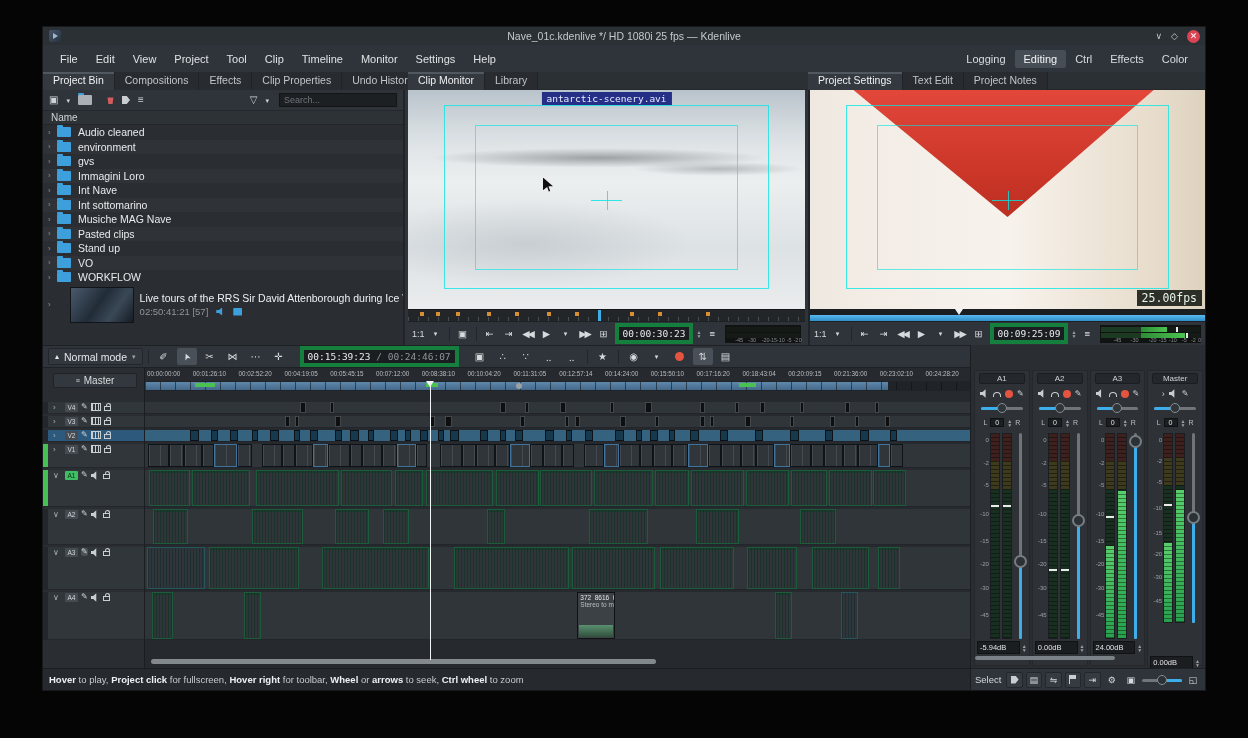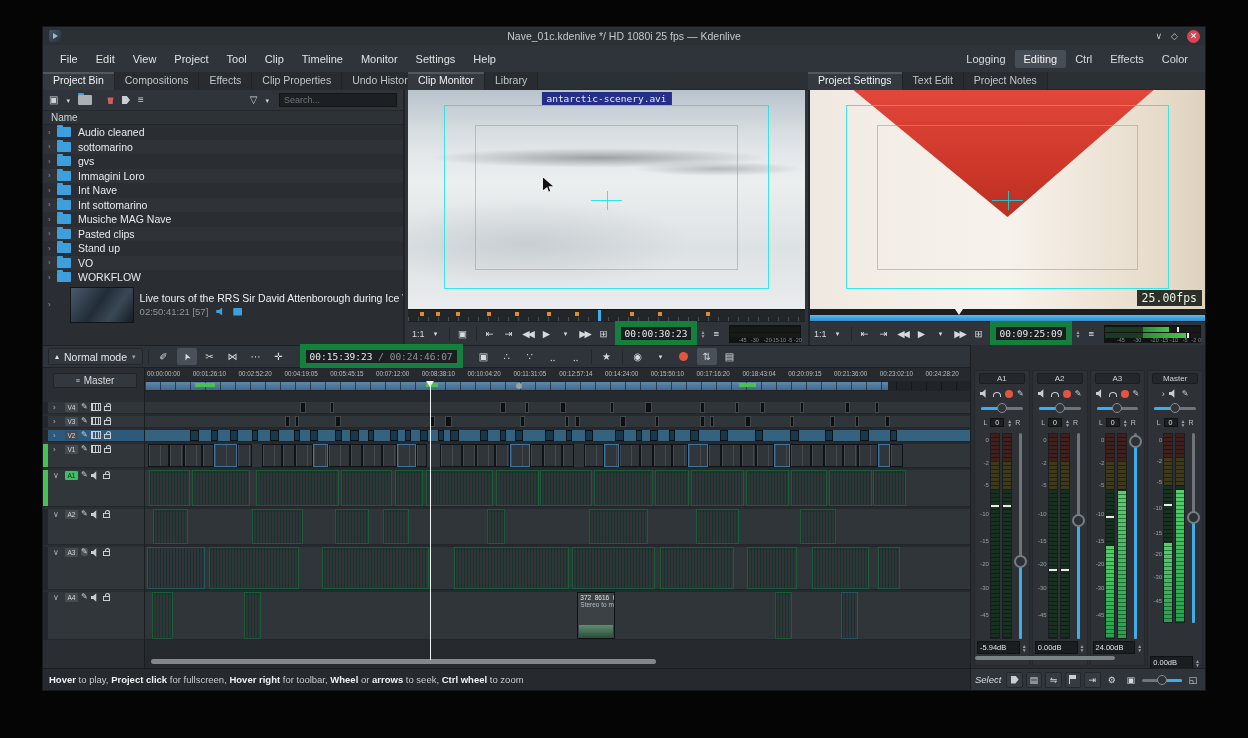--- a/index.html
+++ b/index.html
@@ -75,21 +75,21 @@
   .mon-ruler{position:absolute;left:0;top:219px;right:0;height:12px;background:#232629;border-top:1px solid #131517;background-image:repeating-linear-gradient(90deg,#4a4f54 0 1px,transparent 1px 10px);background-size:100% 4px;background-position:0 100%;background-repeat:no-repeat;}
   .mk{position:absolute;top:2px;width:4px;height:4px;background:#d98e32;}
   .mon-playhead{position:absolute;top:0;width:3px;height:100%;background:#3daee9;}
   .seekbar{position:absolute;left:0;top:219px;right:0;height:12px;background:#1c1f22;}
   .seek-blue{position:absolute;left:0;bottom:0;width:100%;height:6px;background:linear-gradient(180deg,#57b9ef,#2f8fc9);}
   .seek-tri{position:absolute;top:0;margin-left:-4px;border-left:4px solid transparent;border-right:4px solid transparent;border-top:6px solid #f2f4f5;}
   .mon-toolbar{position:absolute;left:0;top:231px;right:0;height:24px;background:#2f343a;border-top:1px solid #1e2124;display:flex;align-items:center;padding:0 4px;gap:3px;font-size:9px;color:#d6dadd;}
   .mbtn{min-width:16px;height:16px;display:flex;align-items:center;justify-content:center;font-size:9.5px;color:#d6dadd;}
   .msep{width:1px;height:14px;background:#22262a;margin:0 2px;}
   .zoomlbl{font-size:9px;}
-  .tcbox{background:#1b1e21;border:6px solid #15803d;color:#e8eaec;font-family:"DejaVu Sans Mono",monospace;font-size:9.5px;padding:1px 4px;white-space:nowrap;}
+  .tcbox{background:#1b1e21;border:4px solid #15803d;color:#e8eaec;font-family:"DejaVu Sans Mono",monospace;font-size:9.5px;padding:1px 4px;white-space:nowrap;}
   .spin{display:flex;flex-direction:column;line-height:4px;font-size:5px;color:#9aa1a7;}
   .hmeter{position:relative;flex:1;height:18px;background:#101311;margin-left:2px;}
   .hm-row{position:absolute;left:1px;right:1px;height:5px;background:#151a16;}
   .hm-row.r1{top:2px;} .hm-row.r2{top:8px;}
   .hm-fill{position:absolute;left:40%;top:0;height:100%;background:linear-gradient(90deg,#2e8c36,#4bc44f);}
   .hm-dim{position:absolute;left:0;top:0;height:100%;width:40%;background:#1c3a22;}
   .hm-peak{position:absolute;top:0;height:100%;width:2px;background:#e8eaec;}
   .hm-scale{position:absolute;left:0;right:0;bottom:0;height:6px;font-size:5.5px;color:#868d93;}
   .hm-scale span{position:absolute;top:0;}
 
@@ -179,21 +179,21 @@
       linear-gradient(180deg,#57d06b,#27a14c);}
   .mpeak{position:absolute;left:0;right:0;height:2px;background:#e8eaec;}
   .fader{position:relative;width:16px;}
   .fader-track{position:absolute;left:7px;top:0;bottom:0;width:3px;background:#6f757b;border-radius:2px;}
   .fader-fill{position:absolute;left:7px;bottom:0;width:3px;background:#3daee9;border-radius:2px;}
   .fader-knob{position:absolute;left:2px;width:13px;height:13px;margin-top:-6px;border-radius:50%;background:#2c3136;border:2px solid #767d83;}
   .dbrow{position:absolute;left:2px;right:2px;height:13px;display:flex;align-items:center;gap:2px;}
   .dbval{flex:1;background:#1b1e21;border:1px solid #101214;color:#dfe3e6;font-size:7.5px;padding:0 2px;line-height:11px;}
   .mix-scroll{position:absolute;left:4px;width:140px;height:4px;border-radius:2px;background:#7a8187;}
   .mixer-bottom{position:absolute;left:0;right:0;bottom:0;height:22px;background:#2f343a;border-top:1px solid #1e2124;display:flex;align-items:center;padding:0 4px;gap:3px;}
-  .mixer-bottom .lbl{font-size:9.5px;color:#d6dadd;margin-right:2px;font-style:italic;}
+  .mixer-bottom .lbl{font-size:9.5px;color:#d6dadd;margin-right:2px;}
   .bbtn{width:18px;height:16px;background:#363b41;border:1px solid #23262a;border-radius:2px;display:flex;align-items:center;justify-content:center;font-size:9px;color:#d6dadd;}
   .bbtn.flat{background:transparent;border:none;}
   .zslider{position:relative;width:44px;height:10px;}
   .zslider .tr{position:absolute;left:0;right:0;top:4px;height:3px;background:#6f757b;border-radius:2px;}
   .zslider .fl{position:absolute;left:45%;right:0;top:4px;height:3px;background:#3daee9;border-radius:2px;}
   .zslider .kn{position:absolute;left:38%;top:0;width:10px;height:10px;border-radius:50%;background:#2c3136;border:1px solid #868d93;}
   .i-tag{width:8px;height:8px;background:#c9ced2;clip-path:polygon(0 0,60% 0,100% 50%,60% 100%,0 100%);}
   .i-trash{width:7px;height:8px;background:#d35b5b;clip-path:polygon(8% 20%,92% 20%,80% 100%,20% 100%);position:relative;}
   .i-flag{width:8px;height:9px;position:relative;}
   .i-flag:before{content:"";position:absolute;left:0;top:0;width:1.5px;height:9px;background:#c9ced2;}
@@ -265,21 +265,21 @@
     <div class="bin-colhead">Name</div>
     <div class="bin-list" id="bin-list">
           <div class="bin-row">
             <span class="bin-chev">›</span>
             <span class="i-folder"></span>
             <span>Audio cleaned</span>
           </div>
           <div class="bin-row">
             <span class="bin-chev">›</span>
             <span class="i-folder"></span>
-            <span>sottomarino</span>
+            <span>environment</span>
           </div>
           <div class="bin-row">
             <span class="bin-chev">›</span>
             <span class="i-folder"></span>
             <span>gvs</span>
           </div>
           <div class="bin-row">
             <span class="bin-chev">›</span>
             <span class="i-folder"></span>
             <span>Immagini Loro</span>

